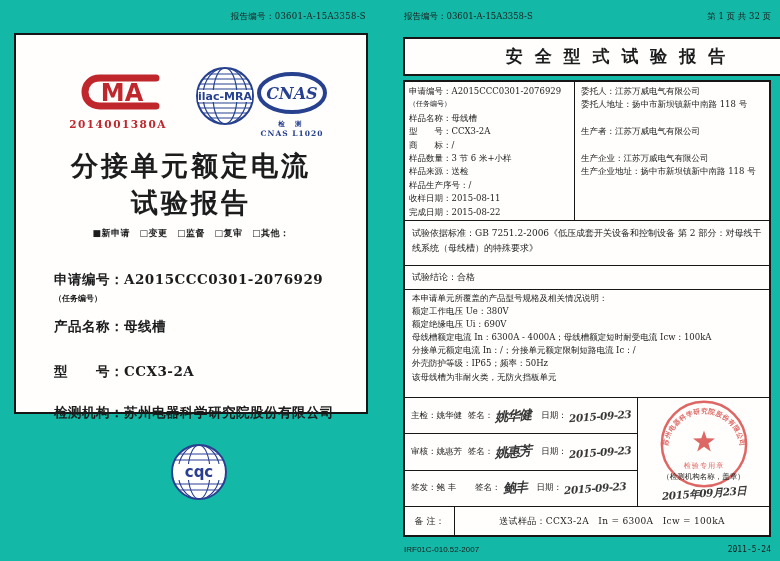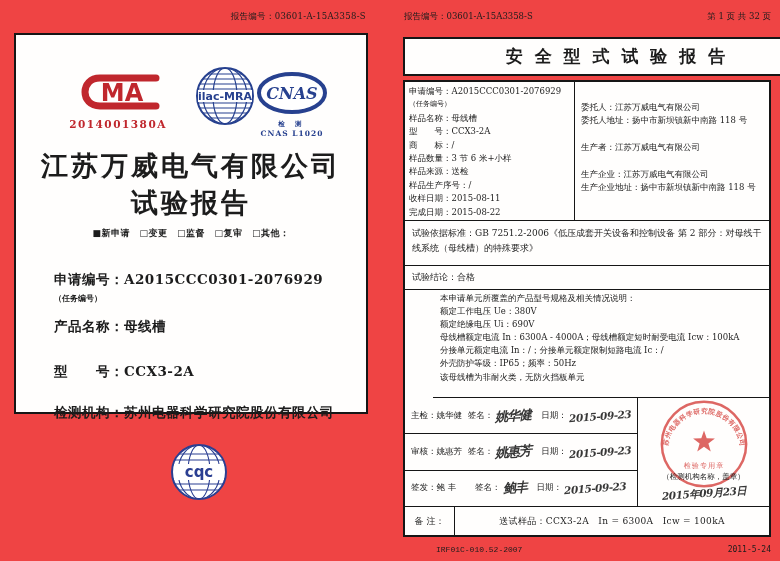--- a/index.html
+++ b/index.html
@@ -1,18 +1,18 @@
 <!DOCTYPE html>
 <html><head>
 <meta charset="utf-8">
 <style>
   * { box-sizing: border-box; margin: 0; padding: 0; }
   html,body { width:780px; height:561px; }
   body { background:#fbfaf7; font-family:"DejaVu Serif", serif; color:#1c1c1c; }
-  .canvas { position:relative; width:780px; height:561px; overflow:hidden; background:#ef4444; }
+  .canvas { position:relative; width:780px; height:561px; overflow:hidden; background:#14b8a6; }
 
   
   .lp-reportno { position:absolute; top:11px; left:14px; width:352px; text-align:right; font-size:8.5px; letter-spacing:.3px; }
   .page-left { position:absolute; left:14px; top:33px; width:354px; height:381px; border:2.5px solid #161616; background:#fffefd; }
   .cma-box { position:absolute; left:52px; top:36px; width:100px; text-align:center; }
   .cma-num { color:#c0272d; font-size:10.5px; letter-spacing:1.5px; margin-top:1px; font-weight:bold; }
   .ilac-box { position:absolute; left:178px; top:30px; }
   .cnas-box { position:absolute; left:240px; top:36px; width:72px; text-align:center; color:#27418f; }
   .cnas-sub { font-size:6.5px; letter-spacing:4px; margin-top:1px; font-weight:bold; }
   .cnas-code { font-size:7.5px; letter-spacing:1px; font-weight:bold; }
@@ -27,45 +27,45 @@
   
   .rp-header-left { position:absolute; left:404px; top:11px; font-size:8.5px; }
   .rp-header-right { position:absolute; right:9px; top:11px; font-size:8.5px; }
   .rp-titlebox { position:absolute; left:403px; top:37px; width:428px; height:39px; border:2px solid #161616; background:#fffefd;
                  display:flex; align-items:center; justify-content:center; font-size:17px; font-weight:bold; letter-spacing:3px; }
   .rp-table { position:absolute; left:403px; top:80px; width:368px; height:457px; border:2px solid #161616; background:#fffefd;
               display:flex; flex-direction:column; }
   .sec { border-bottom:1px solid #161616; }
   .sec-info { height:139px; display:flex; }
   .info-left { width:170px; border-right:1px solid #161616; padding:3px 4px; }
-  .info-right { flex:1; padding:19px 6px; }
+  .info-right { flex:1; padding:3px 6px; }
   .tline { font-size:8.5px; line-height:13.4px; min-height:13.4px; white-space:nowrap; overflow:hidden; }
   .tline.small { font-size:7px; }
   .sec-standard { height:45px; padding:5px 7px 0 7px; font-size:9px; line-height:15px; }
   .sec-conclusion { height:24px; padding:5px 7px 0 7px; font-size:9px; }
-  .sec-specs { height:108px; padding:2px 0 0 7px;margin-left:28px; }
+  .sec-specs { height:108px; padding:2px 0 0 7px; }
   .sline { font-size:8.5px; line-height:13.1px; min-height:13.1px; white-space:nowrap; overflow:hidden; }
   .sec-sign { height:109px; display:flex; }
   .sign-left { width:233px; border-right:1px solid #161616; display:flex; flex-direction:column; }
   .sig-row { flex:1; border-bottom:1px solid #161616; display:flex; align-items:center; padding:0 6px; font-size:8.5px; white-space:nowrap; }
   .sig-row:last-child { border-bottom:none; }
   .sig-role { width:64px; }
   .sig-grp { display:flex; align-items:center; }
   .hand { font-style:italic; font-weight:bold; transform:rotate(-4deg); display:inline-block; color:#222; }
   .hand-name { font-size:13px; letter-spacing:-1px; opacity:.9; margin:0 2px; }
   .hand-date { font-size:10.5px; letter-spacing:-.5px; opacity:.9; margin-left:2px; }
   .sig-datecell { margin-left:8px; display:flex; align-items:center; }
   .seal-cell { flex:1; position:relative; overflow:hidden; }
   .seal-svg { position:absolute; left:50%; top:0; transform:translateX(-50%); opacity:.88; }
   .seal-caption { position:absolute; bottom:24px; width:100%; text-align:center; font-size:7.5px; z-index:2; }
   .seal-date { position:absolute; bottom:5px; width:100%; text-align:center; z-index:2; }
   .sec-remark { flex:1; display:flex; border-bottom:none; }
   .remark-label { width:50px; border-right:1px solid #161616; display:flex; align-items:center; justify-content:center; font-size:9px; }
   .remark-value { flex:1; display:flex; align-items:center; justify-content:center; font-size:9px; letter-spacing:.3px; }
-  .rp-footer-left { position:absolute; left:404px; top:545px; font-size:8px; font-family:Liberation Mono, monospace;margin-left:32px; }
+  .rp-footer-left { position:absolute; left:404px; top:545px; font-size:8px; font-family:Liberation Sans, sans-serif; }
   .rp-footer-right { position:absolute; right:9px; top:545px; font-size:8px; font-family:"DejaVu Sans Mono", monospace; }
 </style>
 </head>
 <body>
 
 <div class="canvas">
 
   <div class="lp-reportno">报告编号：03601-A-15A3358-S</div>
 
   <div class="page-left">
@@ -98,21 +98,21 @@
 
     <div class="cnas-box">
       <svg width="72" height="44" viewBox="0 0 72 44">
         <ellipse cx="36" cy="22" rx="33" ry="19" fill="#ffffff" stroke="#27418f" stroke-width="4"></ellipse>
         <text x="36" y="28" text-anchor="middle" font-size="16" font-style="italic" font-weight="bold" fill="#27418f" font-family="DejaVu Serif, serif">CNAS</text>
       </svg>
       <div class="cnas-sub">检 测</div>
       <div class="cnas-code">CNAS L1020</div>
     </div>
 
-    <div class="lp-title lp-title1">江苏万威电气有限公司</div>
+    <div class="lp-title lp-title1">分接单元额定电流</div>
     <div class="lp-title lp-title2">试验报告</div>
     <div class="lp-check">■新申请　□变更　□监督　□复审　□其他：</div>
 
     <div class="lp-field" style="top:236px;"><span>申请编号：</span><span>A2015CCC0301-2076929</span></div>
     <div class="lp-note" style="top:258px;">（任务编号）</div>
     <div class="lp-field" style="top:283px;"><span>产品名称：</span><span>母线槽</span></div>
     <div class="lp-field" style="top:328px;"><span>型　　号：</span><span>CCX3-2A</span></div>
     <div class="lp-field" style="top:369px;"><span>检测机构：</span><span>苏州电器科学研究院股份有限公司</span></div>
 
     <div class="cqc-box">

